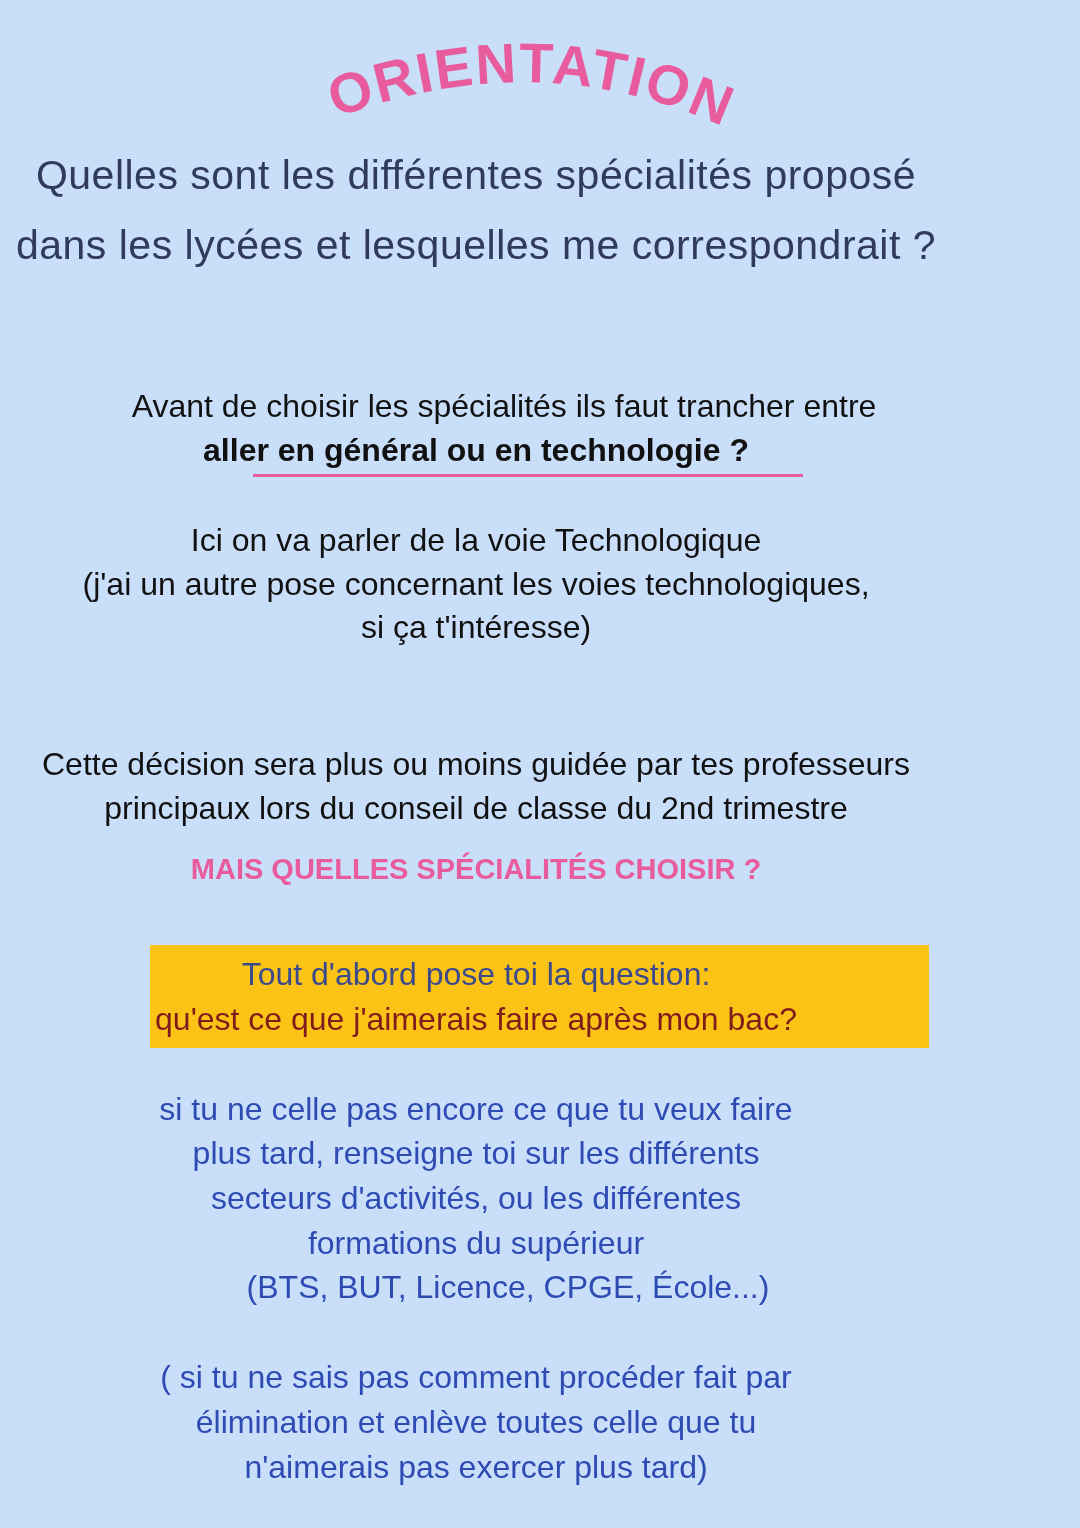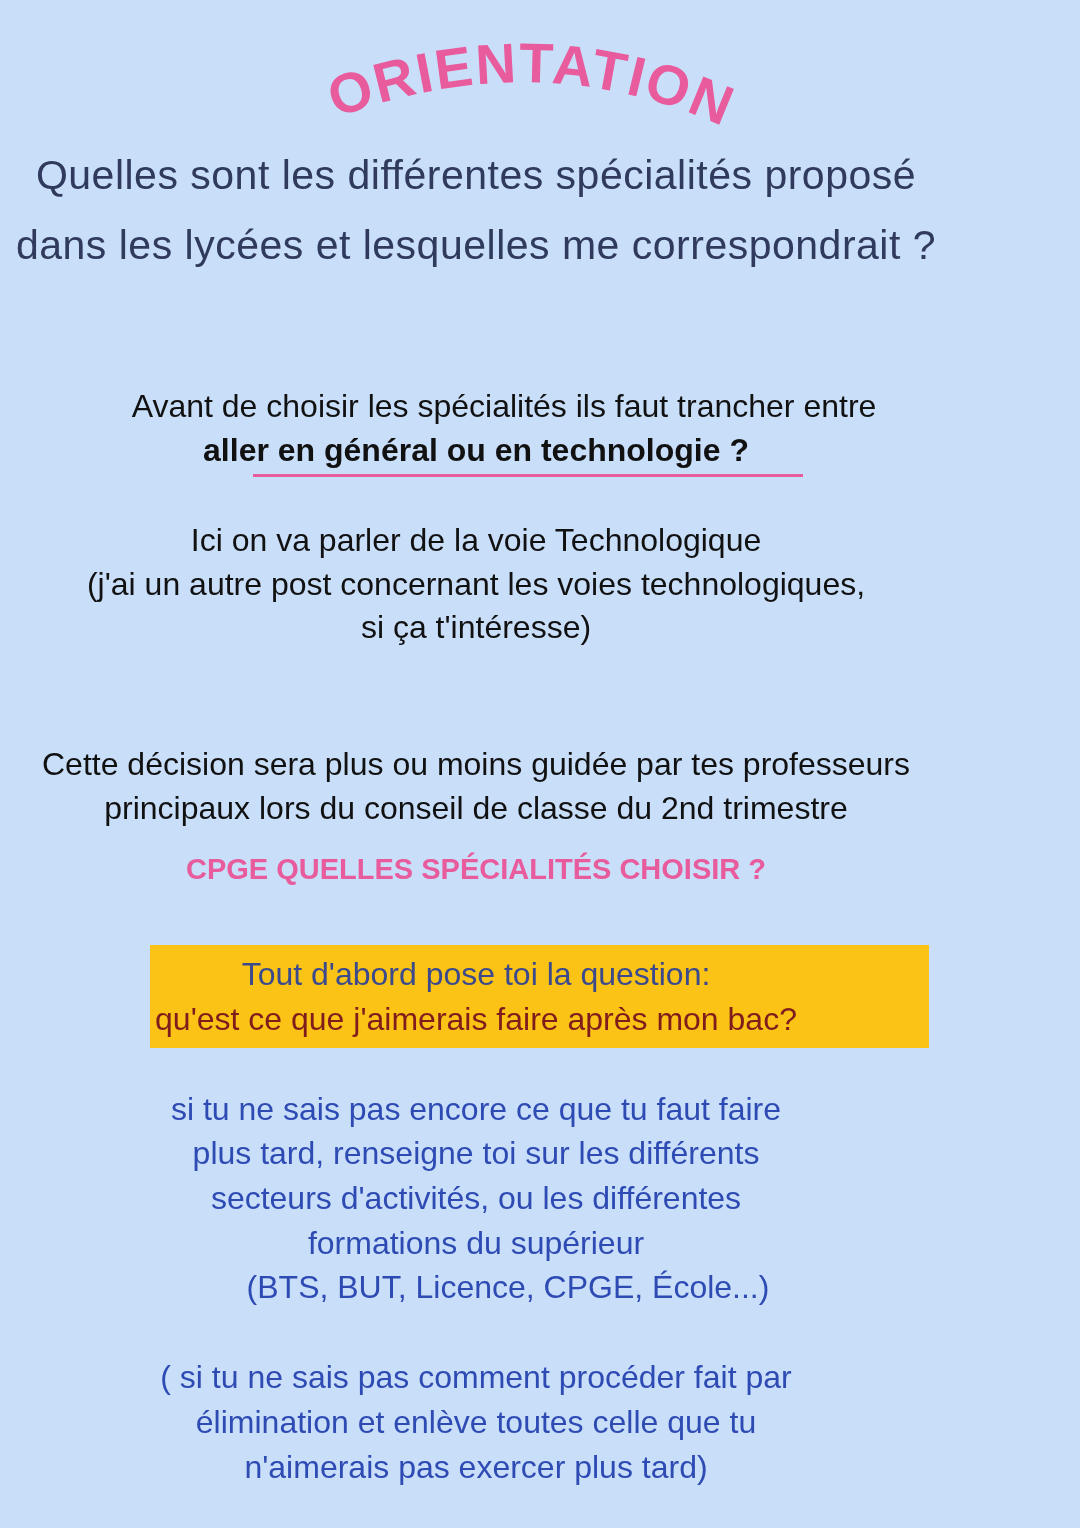--- a/index.html
+++ b/index.html
@@ -35,32 +35,32 @@
 <div class="abs q" style="top:152px;">Quelles sont les différentes spécialités proposé</div>
 <div class="abs q" style="top:222px;">dans les lycées et lesquelles me correspondrait ?</div>
 
 <div class="abs body" style="top:388px;padding-left:28px;">Avant de choisir les spécialités ils faut trancher entre</div>
 <div class="abs body" style="top:432px;">
   <span class="bold">aller en général ou en technologie</span><span class="bold"> ?</span>
 </div>
 <div class="underline"></div>
 
 <div class="abs body" style="top:522px;">Ici on va parler de la voie Technologique</div>
-<div class="abs body" style="top:566px;">(j'ai un autre post concernant les voies technologiques,</div>
+<div class="abs body" style="top:566px;">(j'ai un autre pose concernant les voies technologiques,</div>
 <div class="abs body" style="top:609px;">si ça t'intéresse)</div>
 
 <div class="abs body" style="top:746px;">Cette décision sera plus ou moins guidée par tes professeurs</div>
 <div class="abs body" style="top:790px;">principaux lors du conseil de classe du 2nd trimestre</div>
-<div class="abs pink" style="top:853px;">CPGE QUELLES SPÉCIALITÉS CHOISIR ?</div>
+<div class="abs pink" style="top:853px;">MAIS QUELLES SPÉCIALITÉS CHOISIR ?</div>
 
 <div class="yellow"></div>
 <div class="abs blue" style="top:956px; color:#3a4a8c;">Tout d'abord pose toi la question:</div>
 <div class="abs blue" style="top:1001px; color:#7f1d1d;">qu'est ce que j'aimerais faire après mon bac?</div>
 
-<div class="abs blue" style="top:1091px;">si tu ne sais pas encore ce que tu faut faire</div>
+<div class="abs blue" style="top:1091px;">si tu ne celle pas encore ce que tu veux faire</div>
 <div class="abs blue" style="top:1135px;">plus tard, renseigne toi sur les différents</div>
 <div class="abs blue" style="top:1180px;">secteurs d'activités, ou les différentes</div>
 <div class="abs blue" style="top:1225px;">formations du supérieur</div>
 <div class="abs blue" style="top:1269px;margin-left:32px;">(BTS, BUT, Licence, CPGE, École...)</div>
 
 <div class="abs blue" style="top:1359px;">( si tu ne sais pas comment procéder fait par</div>
 <div class="abs blue" style="top:1404px;">élimination et enlève toutes celle que tu</div>
 <div class="abs blue" style="top:1449px;">n'aimerais pas exercer plus tard)</div>
 
 </body></html>

